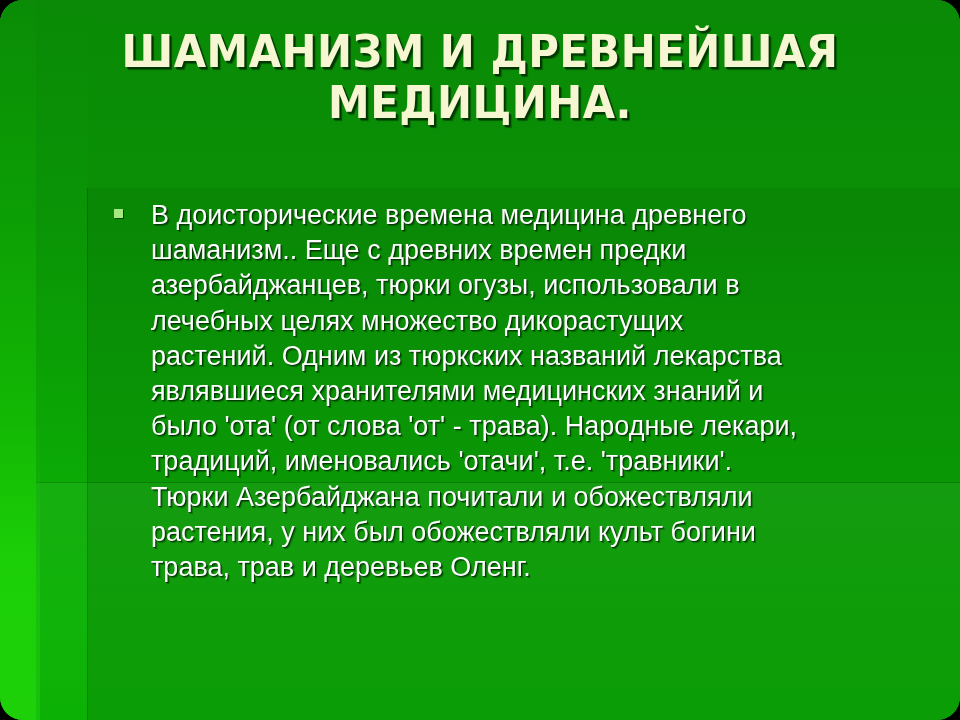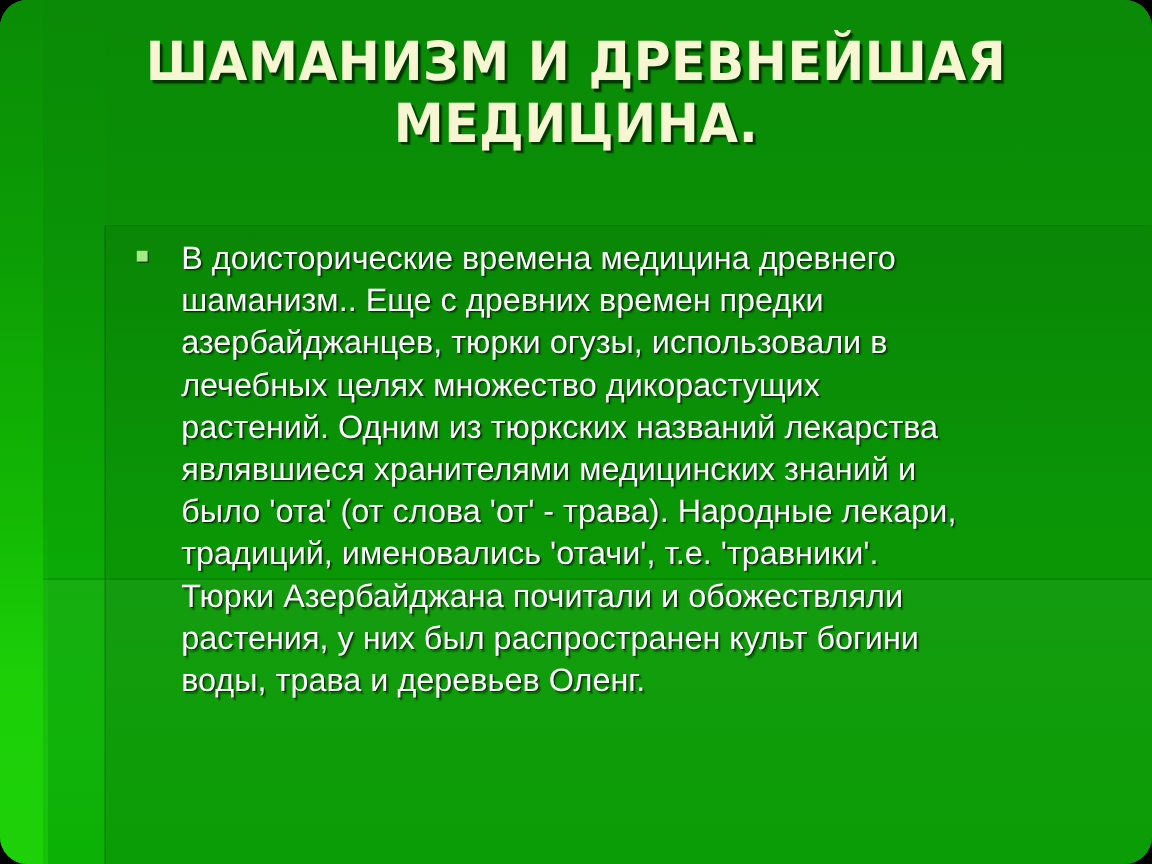--- a/index.html
+++ b/index.html
@@ -178,18 +178,18 @@
     <div id="body-text">
       <span class="body-line">В доисторические времена медицина древнего</span>
       <span class="body-line">шаманизм.. Еще с древних времен предки</span>
       <span class="body-line">азербайджанцев, тюрки огузы, использовали в</span>
       <span class="body-line">лечебных целях множество дикорастущих</span>
       <span class="body-line">растений. Одним из тюркских названий лекарства</span>
       <span class="body-line">являвшиеся хранителями медицинских знаний и</span>
       <span class="body-line">было 'ота' (от слова 'от' - трава). Народные лекари,</span>
       <span class="body-line">традиций, именовались 'отачи', т.е. 'травники'.</span>
       <span class="body-line">Тюрки Азербайджана почитали и обожествляли</span>
-      <span class="body-line">растения, у них был распространен культ богини</span>
-      <span class="body-line">воды, трава и деревьев Оленг.</span>
+      <span class="body-line">растения, у них был обожествляли культ богини</span>
+      <span class="body-line">трава, трав и деревьев Оленг.</span>
     </div>
   </div>
 
 </div>
 
 </body></html>

